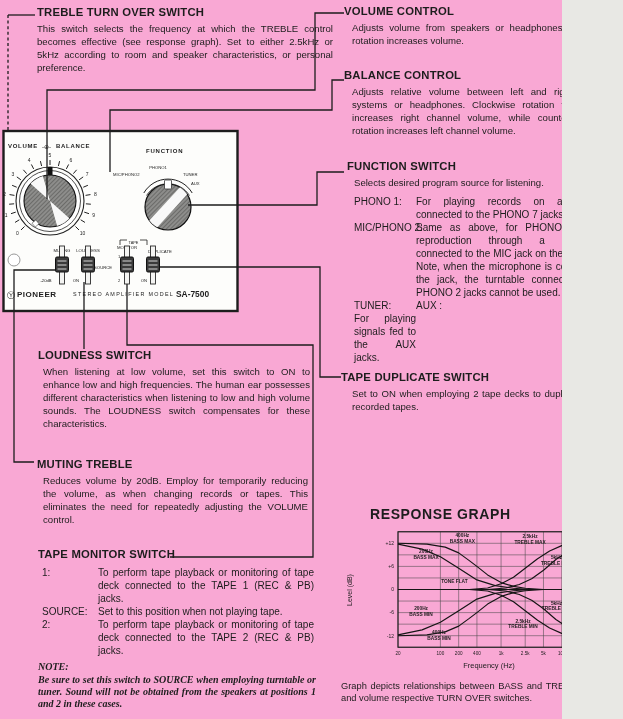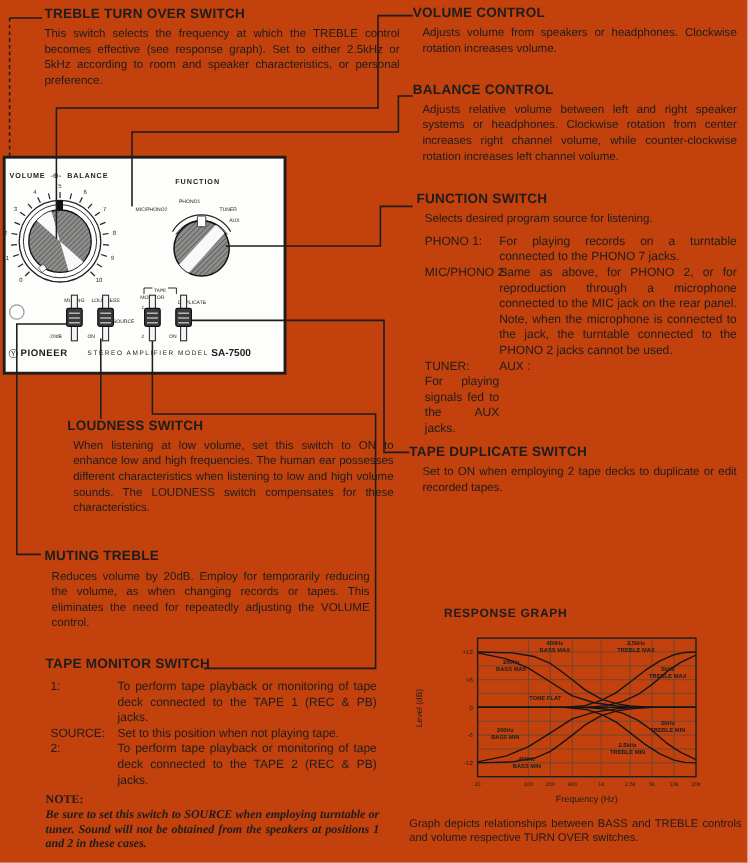--- a/index.html
+++ b/index.html
@@ -1,42 +1,42 @@
 <!DOCTYPE html>
 <html><head>
 <meta charset="utf-8">
 <style>
   html,body{margin:0;padding:0;background:#e8e8e4;}
-  .page{position:relative;width:623px;height:719px;background:#c2410c;color:#1d1d1d;
+  .page{position:relative;width:562px;height:719px;background:#f9a8d4;color:#1d1d1d;
         font-family:"Liberation Sans",sans-serif;overflow:hidden;}
   .blk{position:absolute;}
   .blk h3{margin:0;font-size:11.3px;font-weight:bold;letter-spacing:.2px;line-height:1.1;}
   .blk p{margin:4px 0 0;font-size:9.6px;line-height:13px;text-align:justify;}
   .dl{display:grid;margin-top:6px;font-size:10px;line-height:13px;}
   .dl .term{font-weight:normal;white-space:nowrap;}
   .dl .def{text-align:justify;}
-  .note-title{font-family:"Liberation Serif",serif;font-weight:bold;font-size:10px;}
+  .note-title{font-family:"Liberation Serif",serif;font-style:italic;font-weight:bold;font-size:10px;}
   .note-body{font-family:"Liberation Serif",serif;font-style:italic;font-weight:bold;
              font-size:10px;line-height:12px;margin-top:2px;text-align:justify;}
-  .rg-label{position:absolute;font-size:10px;font-weight:bold;letter-spacing:.6px;}
+  .rg-label{position:absolute;font-size:14px;font-weight:bold;letter-spacing:.6px;}
   .caption{position:absolute;font-size:9.3px;line-height:12px;text-align:justify;}
   #art{position:absolute;left:0;top:0;width:623px;height:719px;pointer-events:none;z-index:2;}
   #art text{font-family:"Liberation Sans",sans-serif;fill:#1d1d1d;}
 </style>
 </head>
 <body>
 
 <div class="page">
 
   <section class="blk" style="left:37px;top:6px;width:296px">
     <h3>TREBLE TURN OVER SWITCH</h3>
     <p>This switch selects the frequency at which the TREBLE control becomes effective (see response graph). Set to either 2.5kHz or 5kHz according to room and speaker characteristics, or personal preference.</p>
   </section>
 
-  <section class="blk" style="left:56px;top:349px;width:272px">
+  <section class="blk" style="left:38px;top:349px;width:272px">
     <h3>LOUDNESS SWITCH</h3>
     <p style="margin-left:5px">When listening at low volume, set this switch to ON to enhance low and high frequencies. The human ear possesses different characteristics when listening to low and high volume sounds. The LOUDNESS switch compensates for these characteristics.</p>
   </section>
 
   <section class="blk" style="left:37px;top:458px;width:271px">
     <h3>MUTING TREBLE</h3>
     <p style="margin-left:6px">Reduces volume by 20dB. Employ for temporarily reducing the volume, as when changing records or tapes. This eliminates the need for repeatedly adjusting the VOLUME control.</p>
   </section>
 
   <section class="blk" style="left:38px;top:548px;width:276px">

